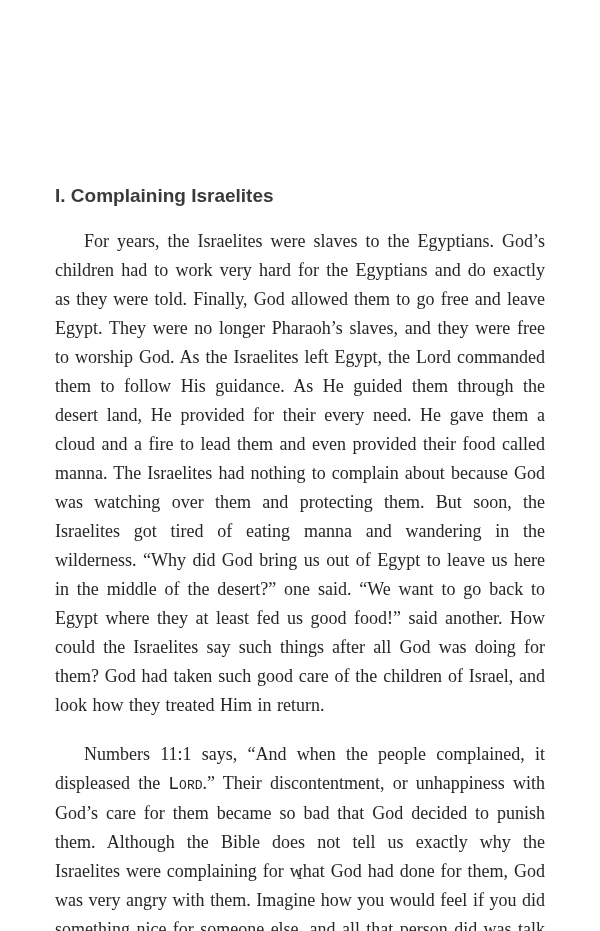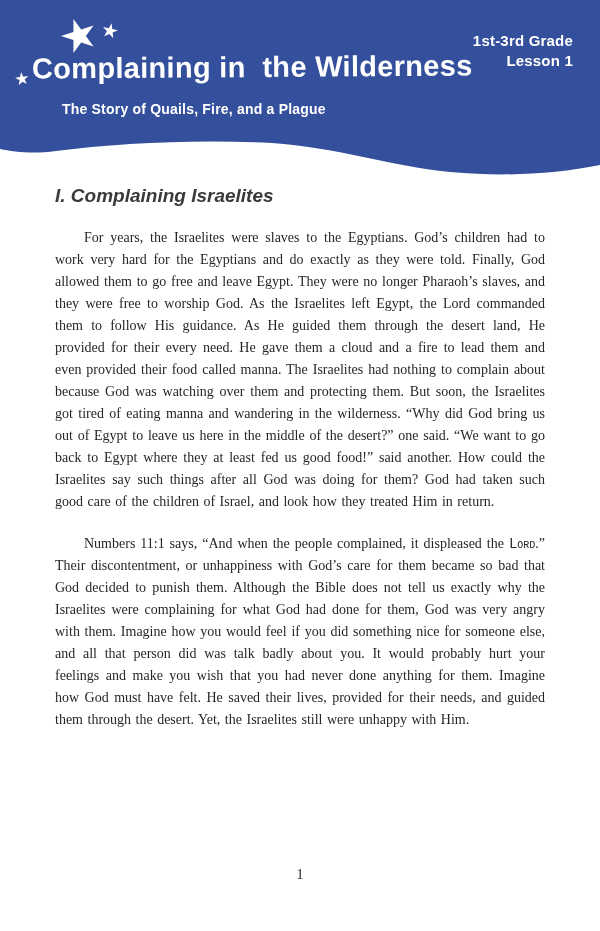--- a/index.html
+++ b/index.html
@@ -35,62 +35,39 @@
   }
   
   .content{
     position:absolute;top:185px;left:55px;width:490px;
     color:#262626;
   }
   .section-heading{
     font-family:"Liberation Sans", sans-serif;
     font-weight:bold;font-size:19px;color:#3a3a3a;
     margin:0 0 20px 0;
-    font-style:italic;
   }
   .para{
     margin:0 0 20px 0;
-    font-size:14px;line-height:22px;
+    font-size:18px;line-height:29px;
     text-align:justify;text-indent:29px;
     word-spacing:1px;
   }
   .smallcaps{font-variant:small-caps;font-family:Liberation Mono, monospace;}
   
   .page-number{
     position:absolute;top:866px;left:0;width:600px;
     text-align:center;font-size:15px;color:#333;
   }
 </style>
 </head>
 <body>
 
 <div class="page">
 
-  <div class="header">
-    <svg width="600" height="180" viewBox="0 0 600 180" aria-hidden="true">
-      <path d="M0 0 H600 V165
-               C 555 174, 505 177, 450 172
-               C 390 166, 335 147, 272 143
-               C 198 139, 118 143, 56 151
-               C 34 154, 14 152, 0 149 Z" fill="#34509c"></path>
-      <g fill="#ffffff">
-        <polygon transform="translate(79,36) rotate(-18) scale(18)" points="0,-1 0.2245,-0.309 0.951,-0.309 0.3633,0.118 0.5878,0.809 0,0.382 -0.5878,0.809 -0.3633,0.118 -0.951,-0.309 -0.2245,-0.309"></polygon>
-        <polygon transform="translate(110,31) rotate(12) scale(8)" points="0,-1 0.2245,-0.309 0.951,-0.309 0.3633,0.118 0.5878,0.809 0,0.382 -0.5878,0.809 -0.3633,0.118 -0.951,-0.309 -0.2245,-0.309"></polygon>
-        <polygon transform="translate(22,79) rotate(-8) scale(7)" points="0,-1 0.2245,-0.309 0.951,-0.309 0.3633,0.118 0.5878,0.809 0,0.382 -0.5878,0.809 -0.3633,0.118 -0.951,-0.309 -0.2245,-0.309"></polygon>
-      </g>
-    </svg>
-
-    <div class="hdr-grade">
-      <div>1st-3rd Grade</div>
-      <div>Lesson 1</div>
-    </div>
-
-    <div class="hdr-title">Complaining in  the Wilderness</div>
-    <div class="hdr-subtitle">The Story of Quails, Fire, and a Plague</div>
-  </div>
 
   <div class="content">
     <h2 class="section-heading">I. Complaining Israelites</h2>
 
     <p class="para">For years, the Israelites were slaves to the Egyptians. God’s children had to work very hard for the Egyptians and do exactly as they were told. Finally, God allowed them to go free and leave Egypt. They were no longer Pharaoh’s slaves, and they were free to worship God. As the Israelites left Egypt, the Lord commanded them to follow His guidance. As He guided them through the desert land, He provided for their every need. He gave them a cloud and a fire to lead them and even provided their food called manna. The Israelites had nothing to complain about because God was watching over them and protecting them. But soon, the Israelites got tired of eating manna and wandering in the wilderness. “Why did God bring us out of Egypt to leave us here in the middle of the desert?” one said. “We want to go back to Egypt where they at least fed us good food!” said another. How could the Israelites say such things after all God was doing for them? God had taken such good care of the children of Israel, and look how they treated Him in return.</p>
 
     <p class="para"><span>Numbers 11:1 says, “And when the people complained, it displeased the </span><span class="smallcaps">Lord</span><span>.” Their discontentment, or unhappiness with God’s care for them became so bad that God decided to punish them. Although the Bible does not tell us exactly why the Israelites were complaining for what God had done for them, God was very angry with them. Imagine how you would feel if you did something nice for someone else, and all that person did was talk badly about you. It would probably hurt your feelings and make you wish that you had never done anything for them. Imagine how God must have felt. He saved their lives, provided for their needs, and guided them through the desert. Yet, the Israelites still were unhappy with Him.</span></p>
   </div>
 
   <div class="page-number">1</div>

